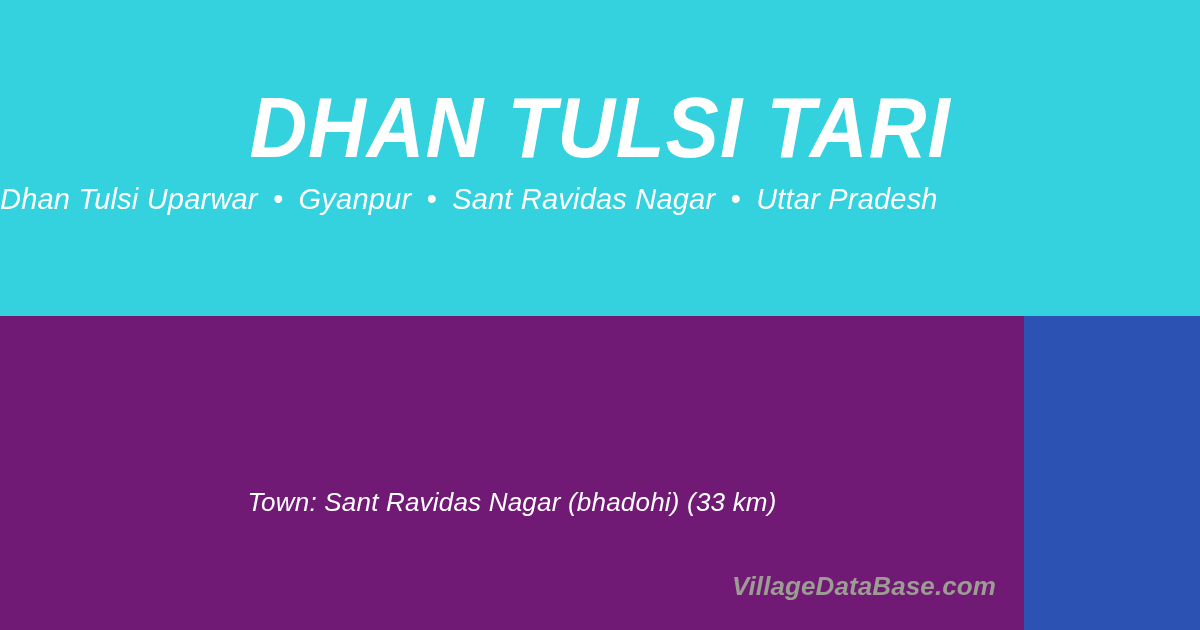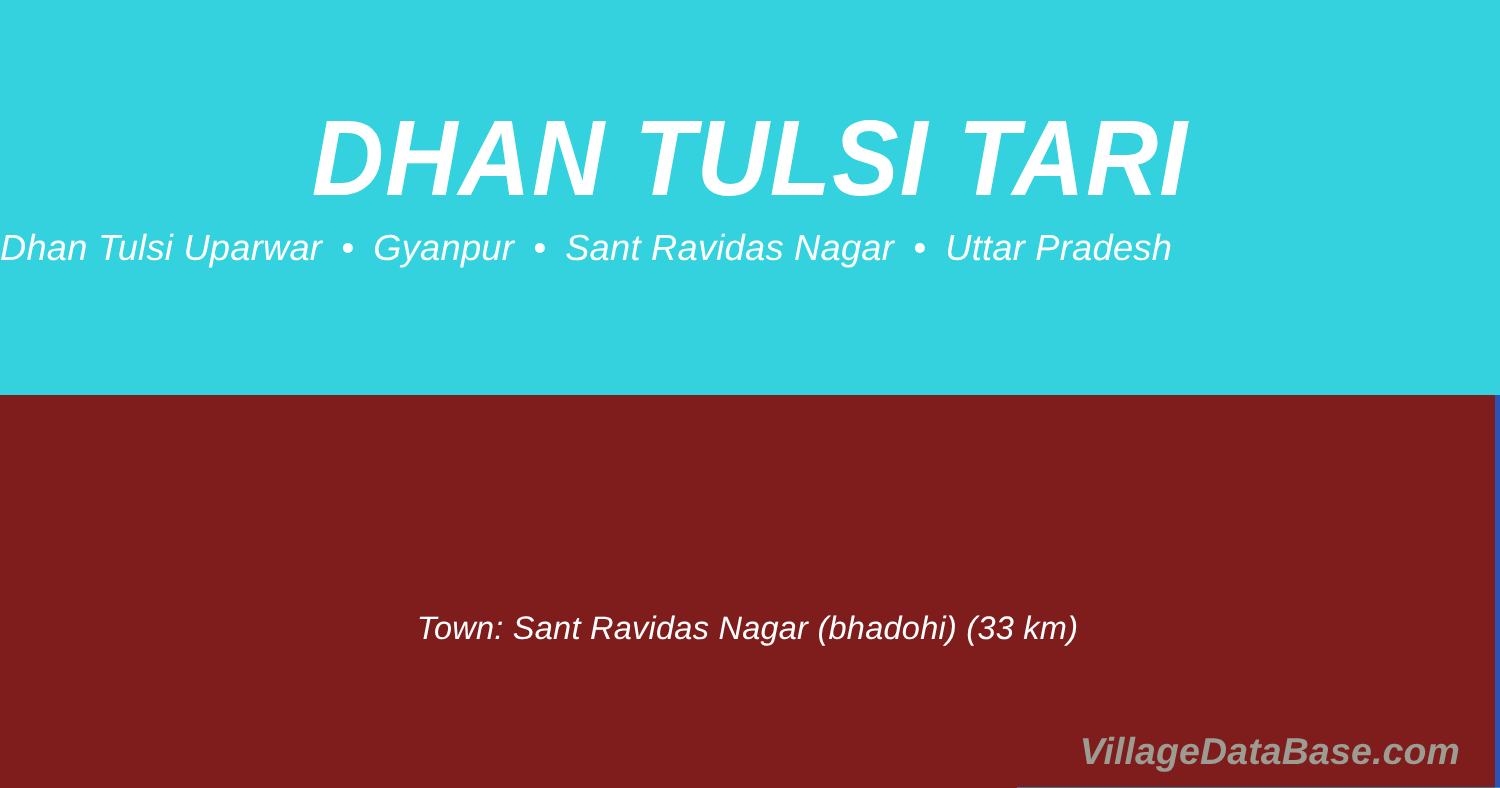--- a/index.html
+++ b/index.html
@@ -70,23 +70,23 @@
     white-space: nowrap;
   }
   .village-breadcrumb .sep {
     padding: 0 7px;
     color: #ffffff;
   }
 
   
   .body-band {
     position: relative;
-    width: 1196px;
+    width: 1024px;
     height: 314px;
-    background: #7f1d1d;
+    background: #701a75;
     box-sizing: border-box;
   }
 
   .detail-line {
     position: absolute;
     top: 169px;
     left: 0;
     right: 0;
     text-align: center;
     color: #ffffff;
@@ -94,25 +94,25 @@
     font-weight: 400;
     font-size: 26px;
     line-height: 34px;
     letter-spacing: 0.2px;
     white-space: nowrap;
   }
 
   .watermark {
     position: absolute;
     right: 28px;
-    bottom: 12px;
+    bottom: 28px;
     color: #9c9c93;
     font-family: "Liberation Sans", sans-serif;
     font-weight: 700;
-    font-size: 30px;
+    font-size: 26px;
     line-height: 32px;
     letter-spacing: 0.1px;
     white-space: nowrap;
     margin-top: 20px;
   }
 </style>
 </head>
 <body>
 
 <div class="card">

